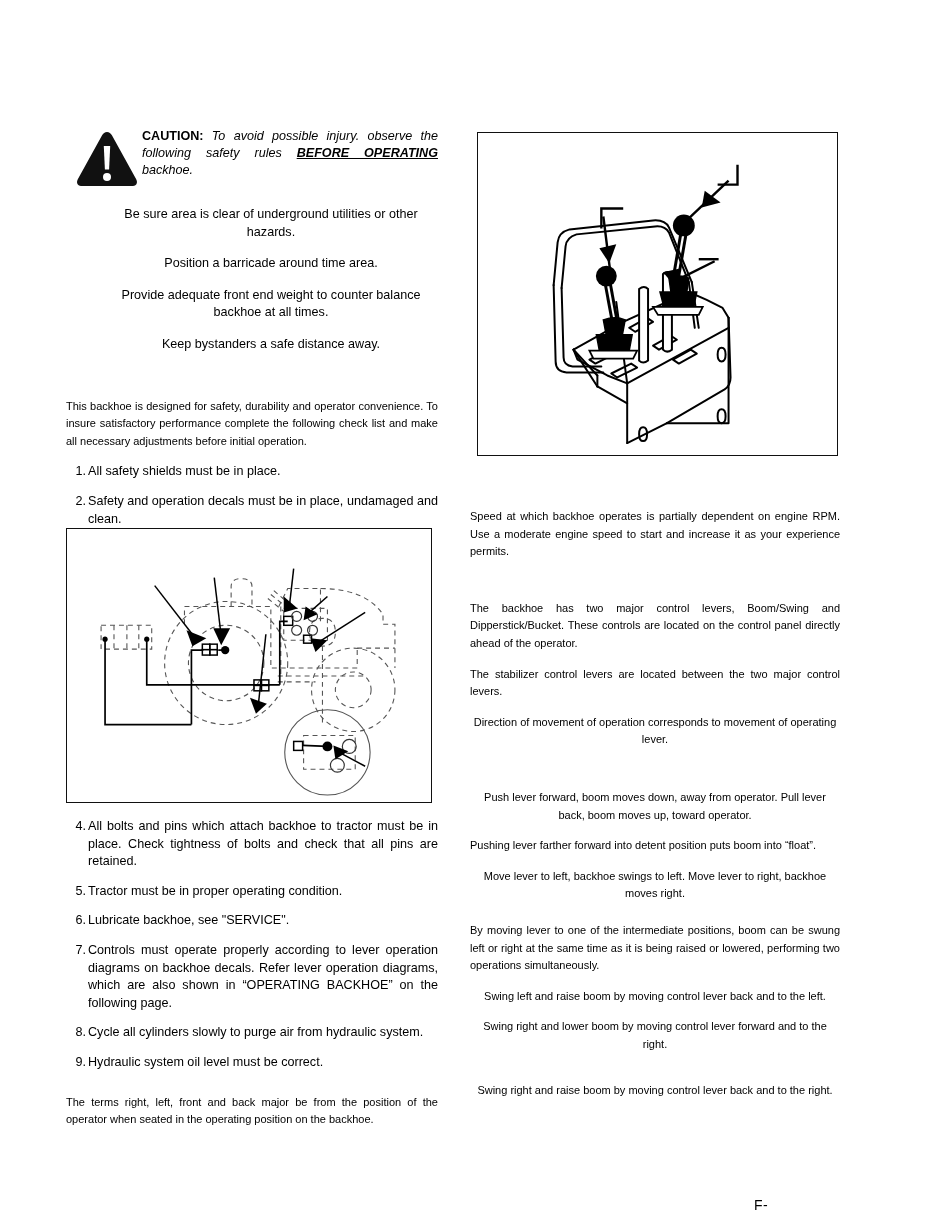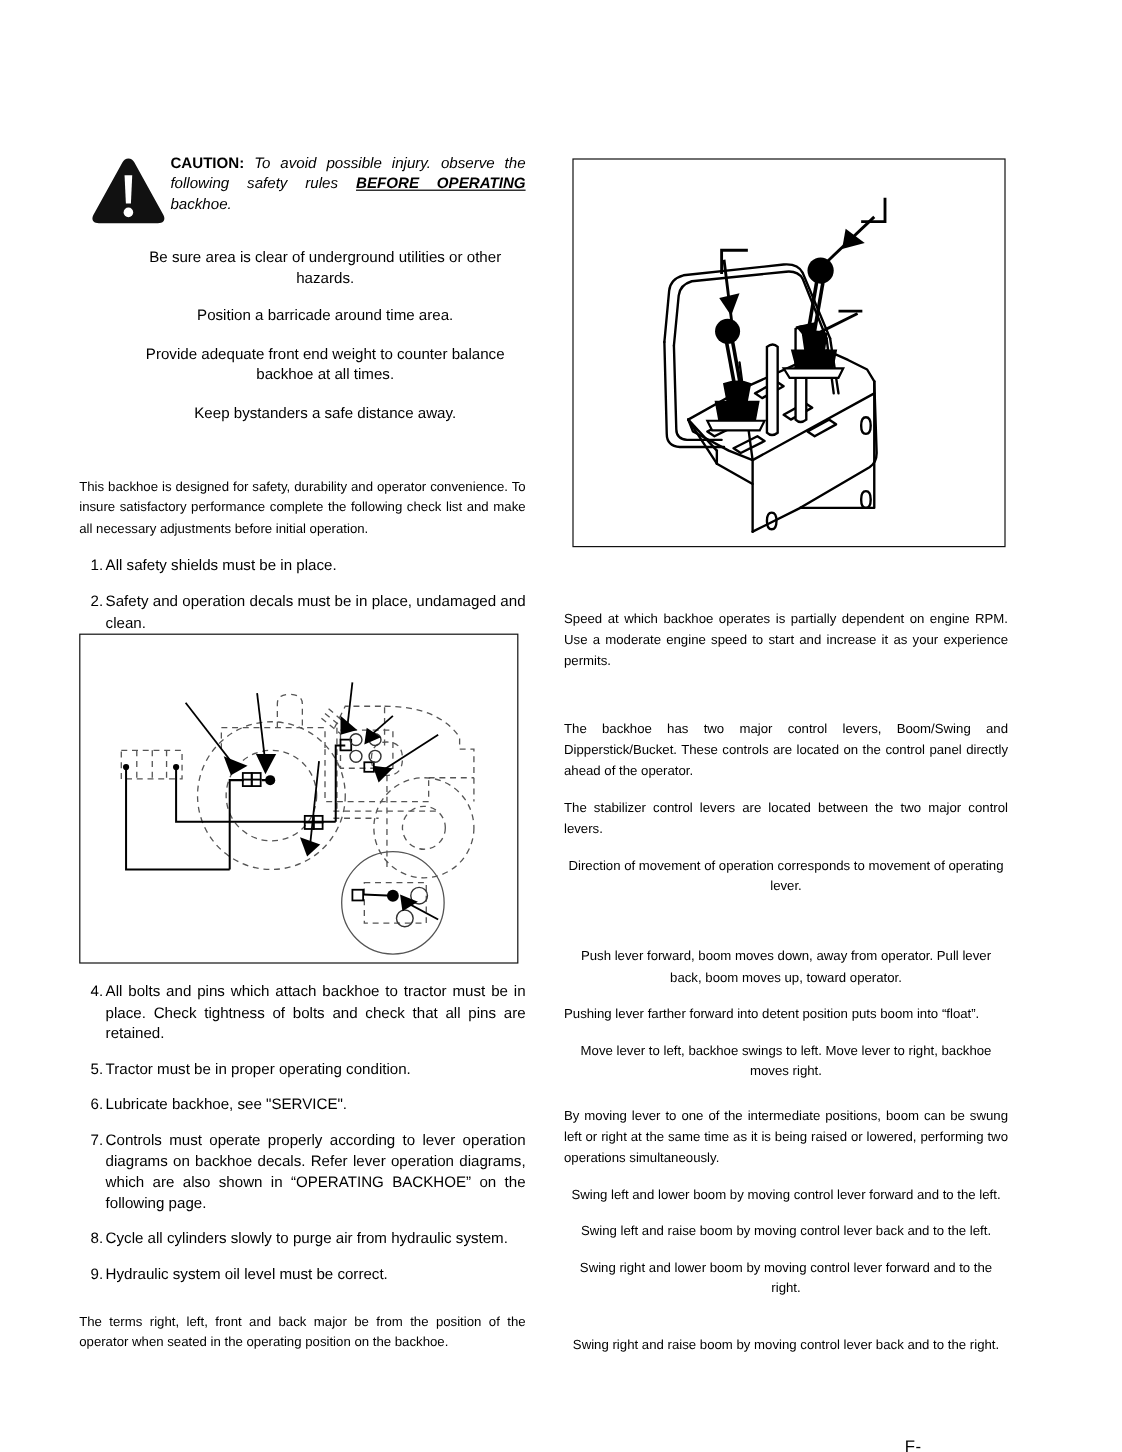--- a/index.html
+++ b/index.html
@@ -407,21 +407,20 @@
     <div style="height:26px"></div>
     <p class="para">The backhoe has two major control levers, Boom/Swing and Dipperstick/Bucket. These controls are located on the control panel directly ahead of the operator.</p>
     <p class="para">The stabilizer control levers are located between the two major control levers.</p>
     <p class="para last-nojust">Direction of movement of operation corresponds to movement of operating lever.</p>
     <div style="height:27px"></div>
     <p class="para last-nojust">Push lever forward, boom moves down, away from operator. Pull lever back, boom moves up, toward operator.</p>
     <p class="para">Pushing lever farther forward into detent position puts boom into “float”.</p>
     <p class="para last-nojust">Move lever to left, backhoe swings to left. Move lever to right, backhoe moves right.</p>
     <div style="height:6px"></div>
     <p class="para">By moving lever to one of the intermediate positions, boom can be swung left or right at the same time as it is being raised or lowered, performing two operations simultaneously.</p>
-    <p class="para last-nojust">Swing left and lower boom by moving control lever forward and to the left.</p>
     <p class="para last-nojust">Swing left and raise boom by moving control lever back and to the left.</p>
     <p class="para last-nojust">Swing right and lower boom by moving control lever forward and to the right.</p>
     <div style="height:16px"></div>
     <p class="para last-nojust">Swing right and raise boom by moving control lever back and to the right.</p>
   </div>
 
   <div class="footer-code">F-3511-3-04</div>
 
 </div>
 

